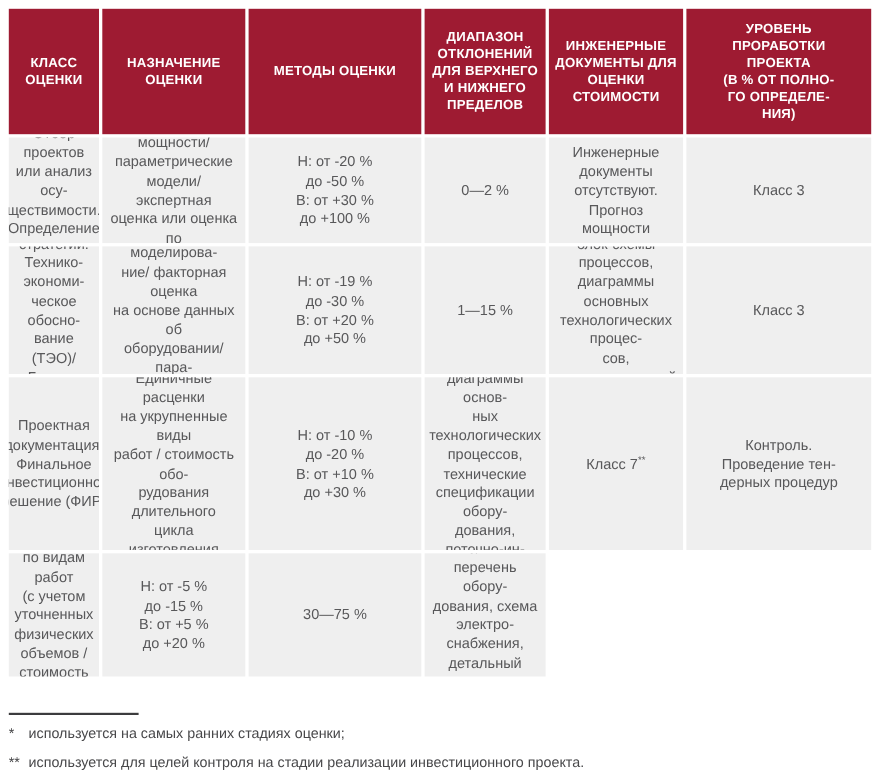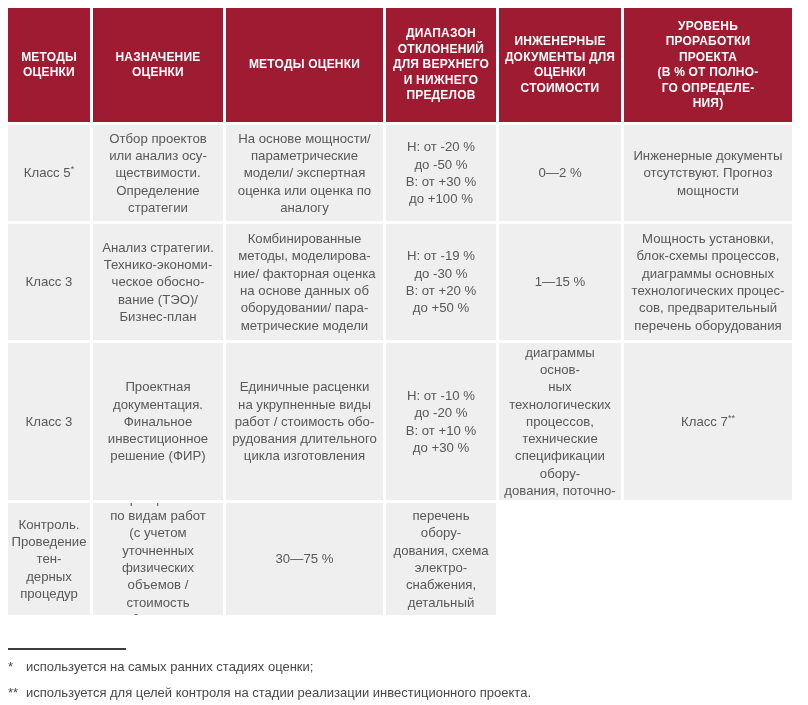--- a/index.html
+++ b/index.html
@@ -71,41 +71,40 @@
     flex: 0 0 18px;
   }
 </style>
 </head>
 <body>
 
 <div class="page">
 
   <div class="est-table">
 
-    <div class="cell th">МЕТОДЫ
+    <div class="cell th">КЛАСС
 ОЦЕНКИ</div>
     <div class="cell th">НАЗНАЧЕНИЕ
 ОЦЕНКИ</div>
     <div class="cell th">МЕТОДЫ ОЦЕНКИ</div>
     <div class="cell th">ДИАПАЗОН
 ОТКЛОНЕНИЙ
 ДЛЯ ВЕРХНЕГО
 И НИЖНЕГО
 ПРЕДЕЛОВ</div>
     <div class="cell th">ИНЖЕНЕРНЫЕ
 ДОКУМЕНТЫ ДЛЯ
 ОЦЕНКИ СТОИМОСТИ</div>
     <div class="cell th">УРОВЕНЬ
 ПРОРАБОТКИ
 ПРОЕКТА
 (В % ОТ ПОЛНО-
 ГО ОПРЕДЕЛЕ-
 НИЯ)</div>
 
-    <div class="cell td"><span><span>Класс 5</span><sup>*</sup></span></div>
     <div class="cell td">Отбор проектов
 или анализ осу-
 ществимости.
 Определение
 стратегии</div>
     <div class="cell td">На основе мощности/
 параметрические
 модели/ экспертная
 оценка или оценка по
 аналогу</div>
@@ -170,20 +169,24 @@
     <div class="cell td"><span><span>Класс 7</span><sup>**</sup></span></div>
     <div class="cell td">Контроль.
 Проведение тен-
 дерных процедур</div>
     <div class="cell td">Единичные расценки
 по видам работ
 (с учетом уточненных
 физических объемов /
 стоимость оборудова-
 ния)</div>
+    <div class="cell td">Н: от -5 %
+до -15 %
+В: от +5 %
+до +20 %</div>
     <div class="cell td">30—75 %</div>
     <div class="cell td">Итоговый генплан,
 полный перечень обору-
 дования, схема электро-
 снабжения, детальный
 план производства
 работ</div>
   </div>
 
   <div class="footnotes">

